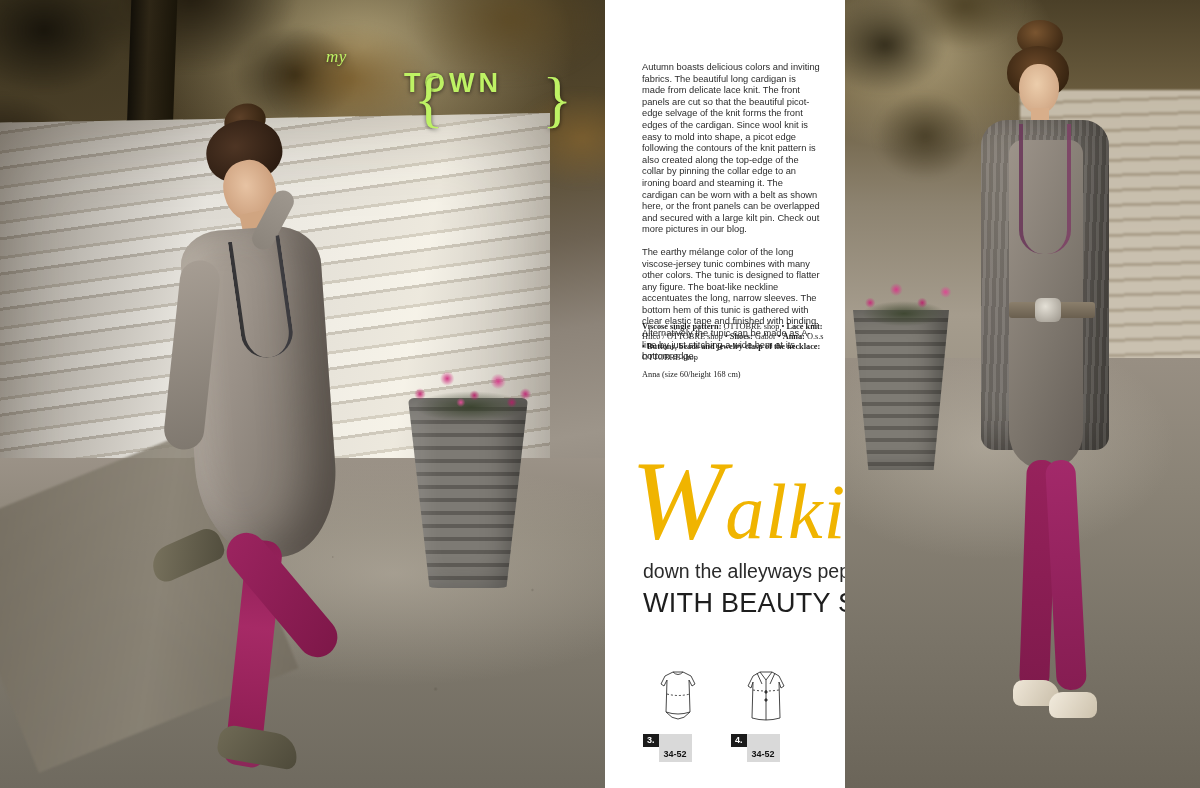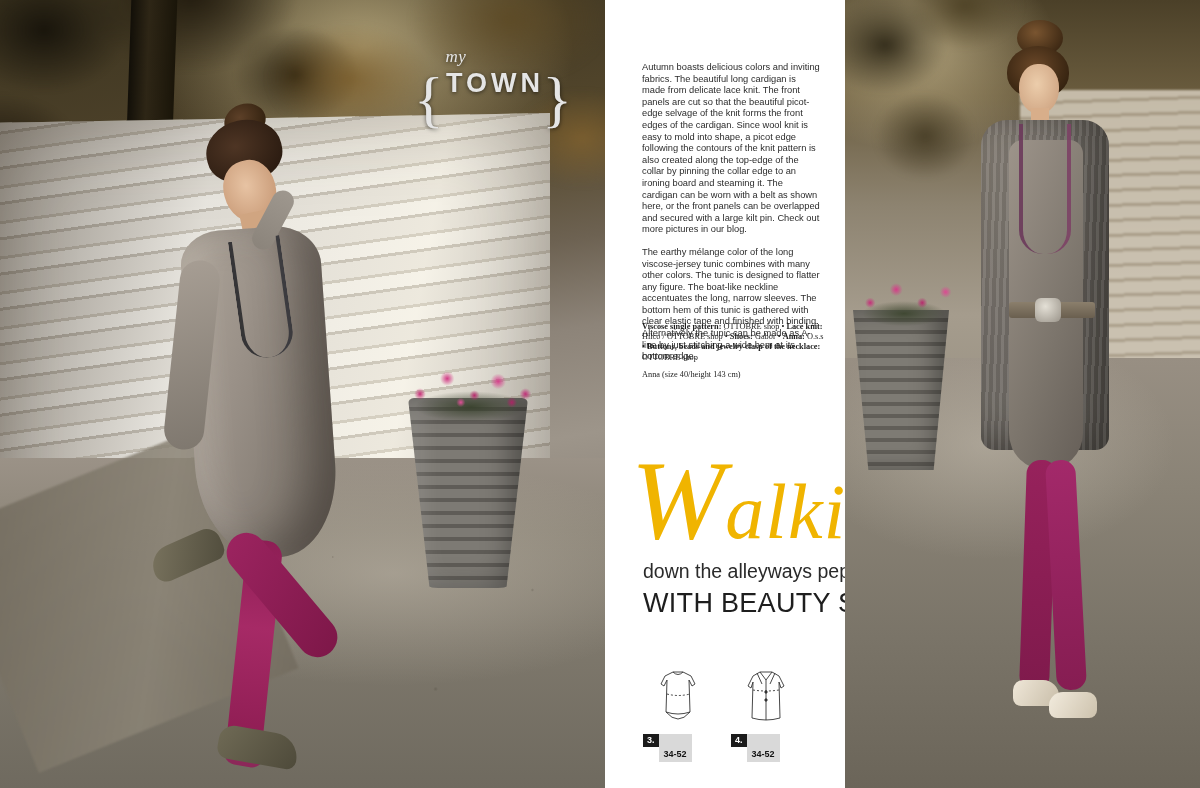--- a/index.html
+++ b/index.html
@@ -226,22 +226,22 @@
     background: #8f2059;
     border-radius: 12px;
     transform: rotate(10deg);
     opacity: .9;
   }
 
   
   .logo {
     position: absolute; left: 404px; top: 48px;
     width: 182px; height: 96px;
-    color: #e5e5e5;
-    text-align: center;
+    color: #bef264;
+    text-align: left;
     text-shadow: 0 1px 4px rgba(0,0,0,0.6);
   }
   .logo-my {
     font-family: "Liberation Serif", serif;
     font-style: italic;
     font-size: 17px;
     letter-spacing: .5px;
     line-height: 1;
     margin-left: -78px;
     margin-bottom: 1px;
@@ -554,21 +554,21 @@
 
   <div class="center">
 
     <div class="body-col">
       <p>Autumn boasts delicious colors and inviting fabrics. The beautiful long cardigan is made from delicate lace knit. The front panels are cut so that the beautiful picot-edge selvage of the knit forms the front edges of the cardigan. Since wool knit is easy to mold into shape, a picot edge following the contours of the knit pattern is also created along the top-edge of the collar by pinning the collar edge to an ironing board and steaming it. The cardigan can be worn with a belt as shown here, or the front panels can be overlapped and secured with a large kilt pin. Check out more pictures in our blog.</p>
       <p>The earthy mélange color of the long viscose-jersey tunic combines with many other colors. The tunic is designed to flatter any figure. The boat-like neckline accentuates the long, narrow sleeves. The bottom hem of this tunic is gathered with clear elastic tape and finished with binding. Alternatively the tunic can be made as A-line by just stitching a wide hem at its bottom edge.</p>
     </div>
 
     <div class="credits">
       <b>Viscose single pattern:</b><span> OTTOBRE shop • </span><b>Lace knit:</b><span> Hilco / OTTOBRE shop • </span><b>Shoes:</b><span> Gabor • </span><b>Anna:</b><span> O.s.s • </span><b>Buttons, beads and jewelry clasp of the necklace:</b><span> OTTOBRE shop</span>
-      <span class="model-line">Anna (size 40/height 143 cm)</span>
+      <span class="model-line">Anna (size 60/height 168 cm)</span>
     </div>
 
     <div class="headline">
       <div class="hl-script"><span class="big">W</span><span>alking</span></div>
       <div class="hl-sub">down the alleyways peppered</div>
       <div class="hl-sub2">WITH BEAUTY SPOTS</div>
     </div>
 
     <div class="tech">
 

